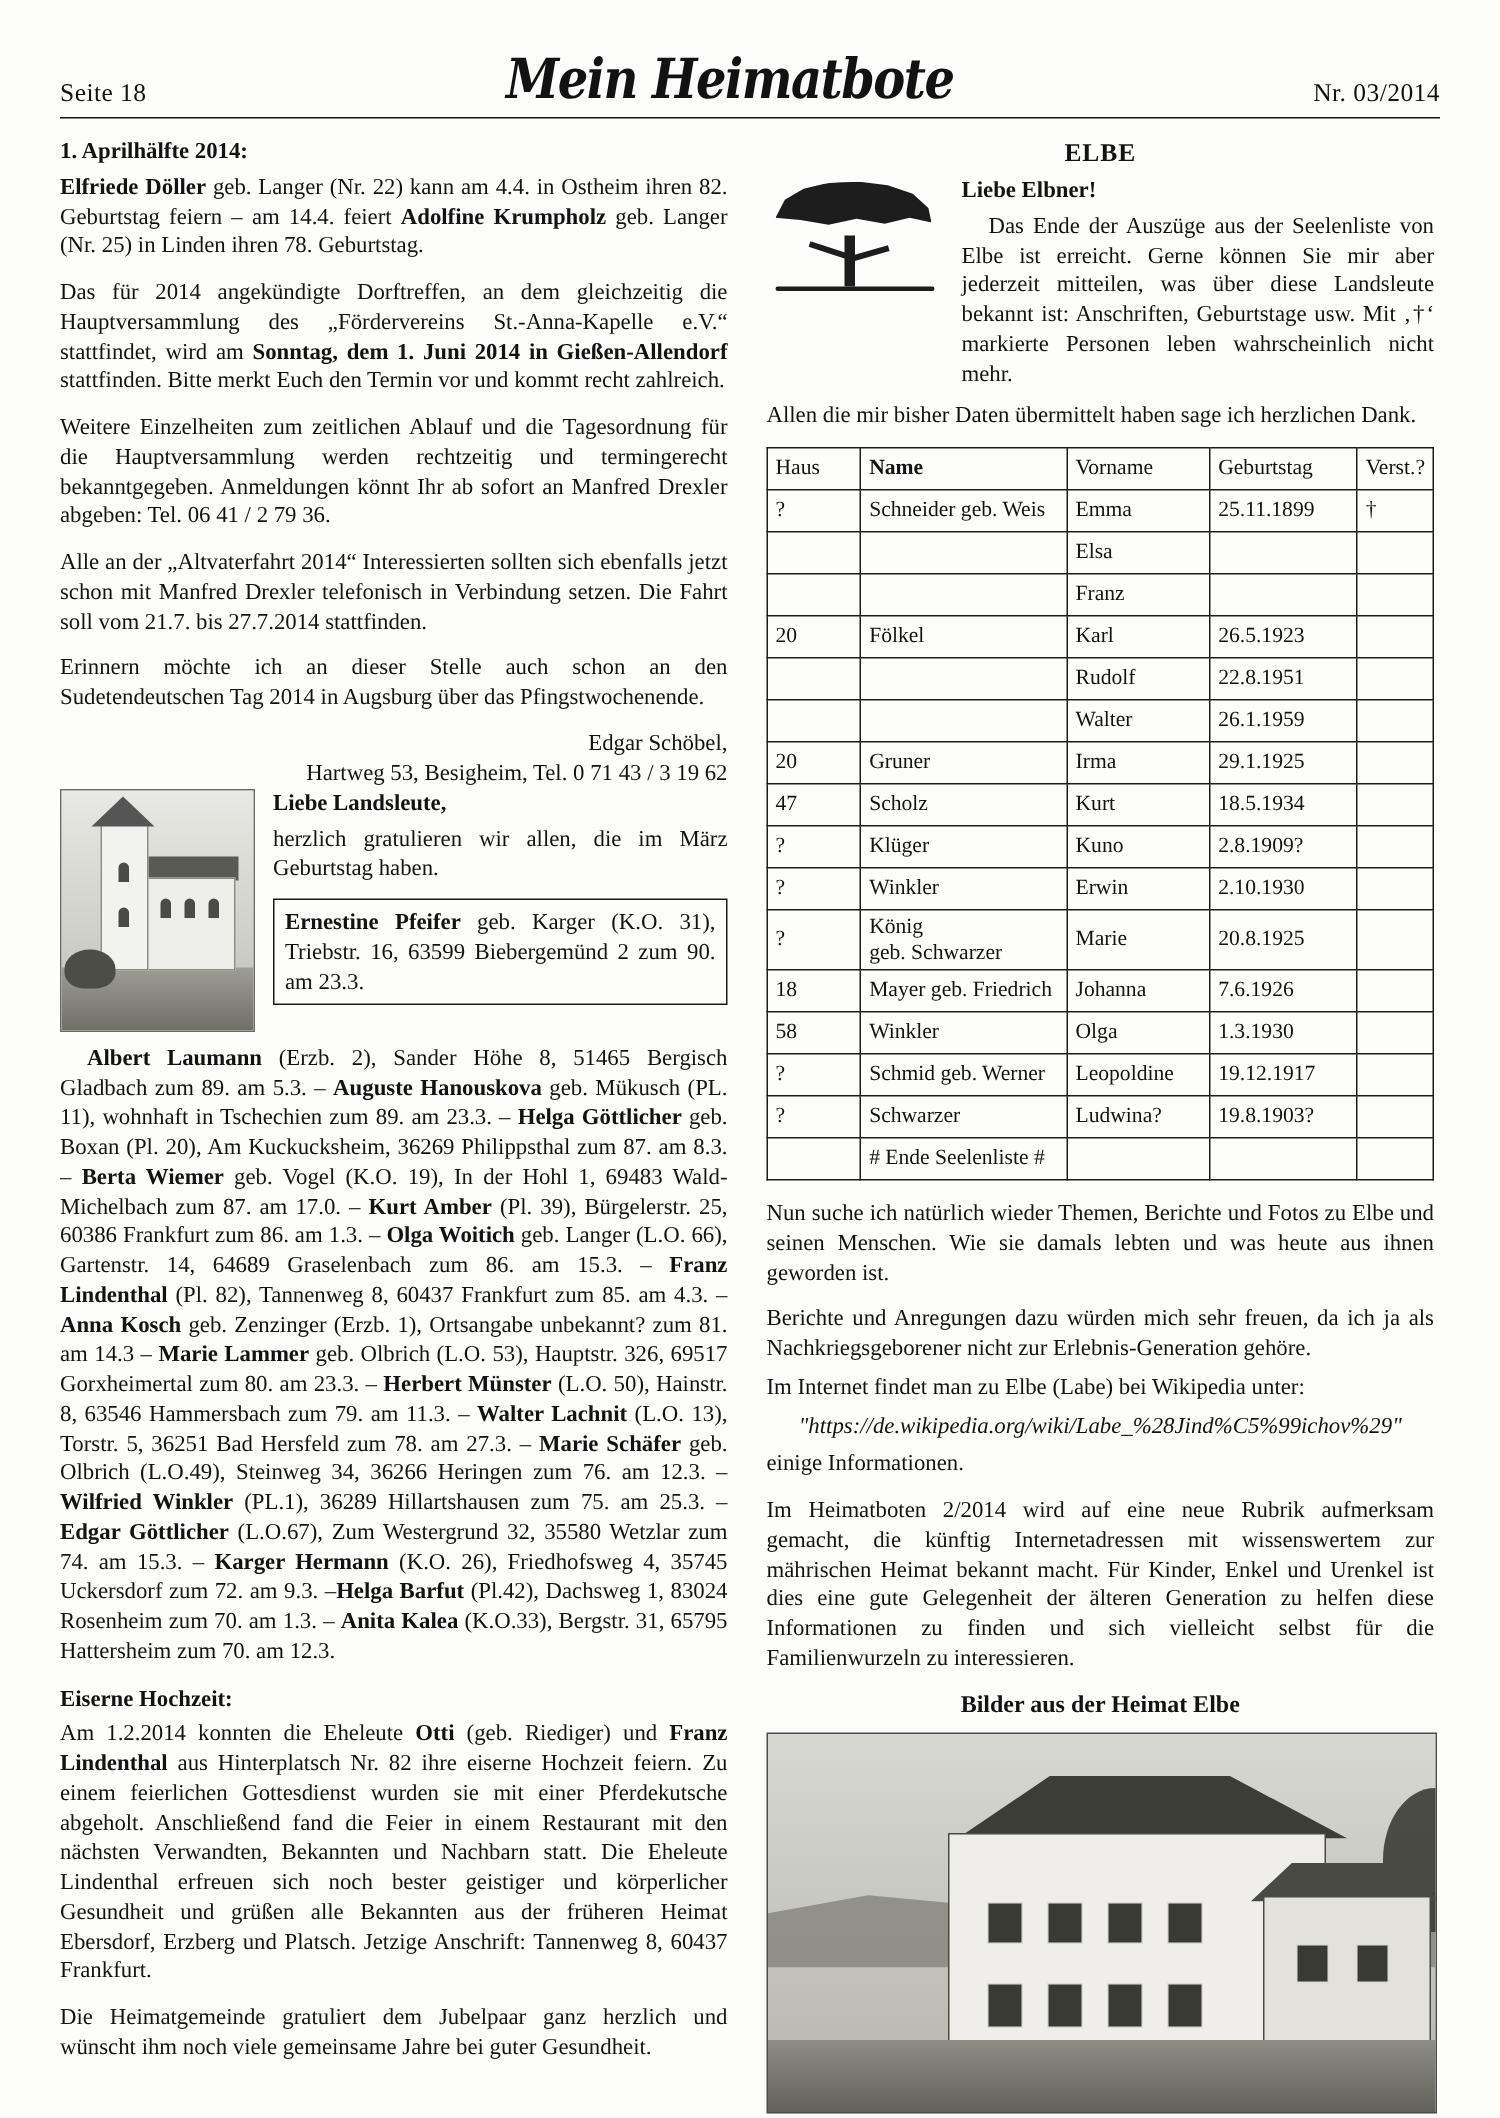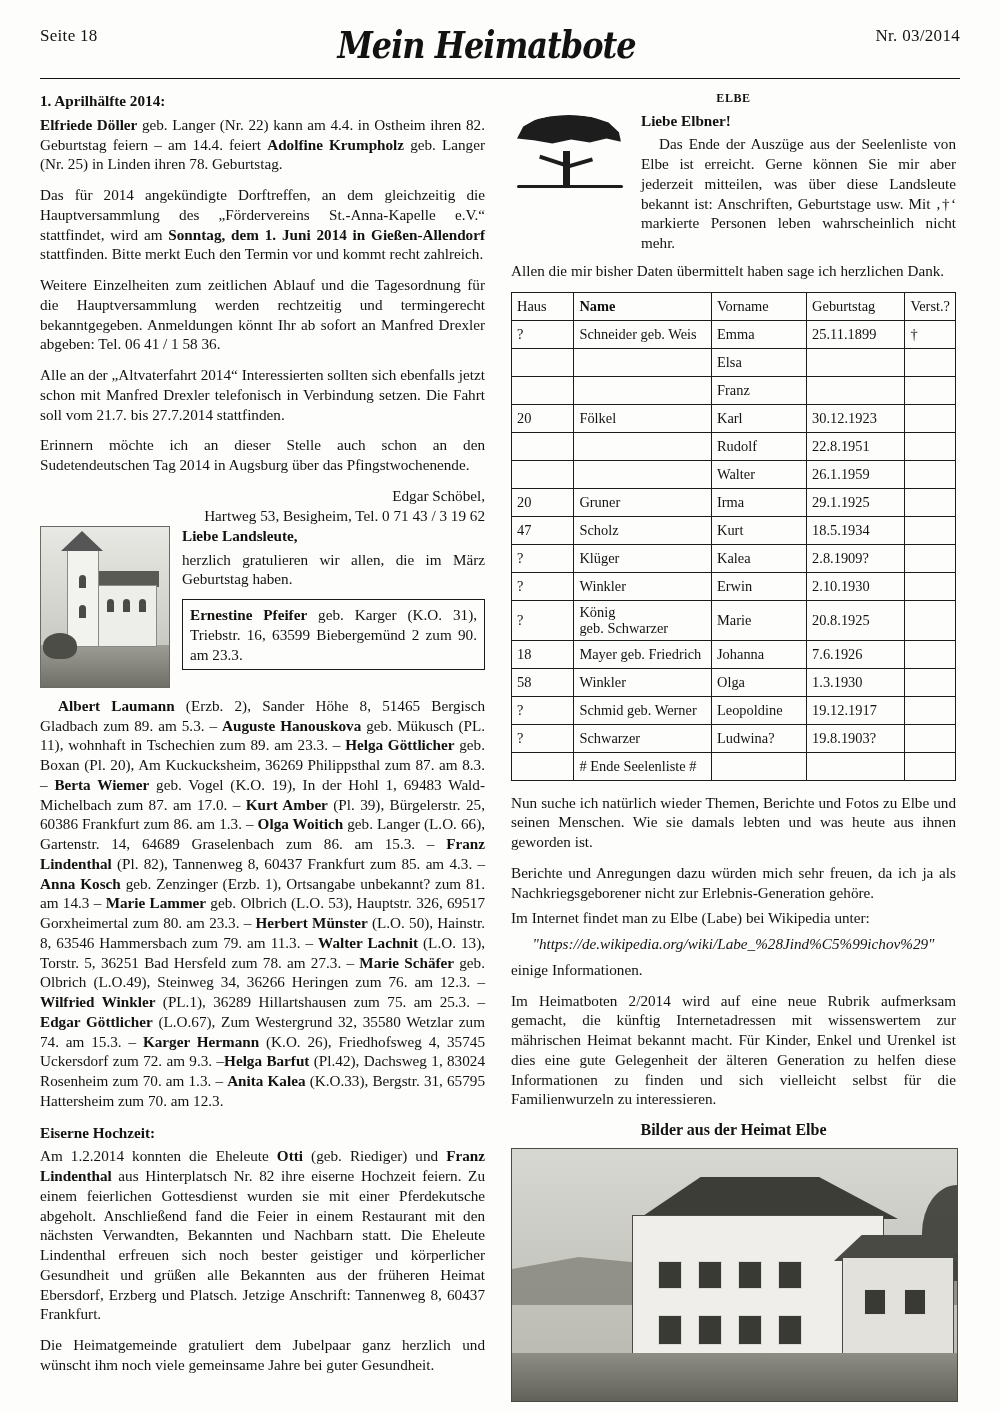--- a/index.html
+++ b/index.html
@@ -14,21 +14,21 @@
     background: #fdfdfb;
     font-family: "Liberation Serif", serif;
     color: #121212;
     overflow: hidden;
     box-sizing: border-box;
     padding: 26px 40px 10px 40px;
   }
   
   .masthead {
     display: flex;
-    align-items: flex-start;
+    align-items: flex-end;
     justify-content: space-between;
     border-bottom: 0;
     height: 46px;
   }
   .masthead .pagenum,
   .masthead .issue {
     font-size: 17px;
     letter-spacing: .3px;
   }
   .masthead .title {
@@ -304,21 +304,21 @@
       <div class="heading-l">1. Aprilhälfte 2014:</div>
 
       <p>
         <b>Elfriede Döller</b><span> geb. Langer (Nr. 22) kann am 4.4. in Ostheim ihren 82. Geburtstag feiern – am 14.4. feiert </span><b>Adolfine Krumpholz</b><span> geb. Langer (Nr. 25) in Linden ihren 78. Geburtstag.</span>
       </p>
 
       <p>
         <span>Das für 2014 angekündigte Dorftreffen, an dem gleichzeitig die Hauptversammlung des „Fördervereins St.-Anna-Kapelle e.V.“ stattfindet, wird am </span><b>Sonntag, dem 1. Juni 2014 in Gießen-Allendorf</b><span> stattfinden. Bitte merkt Euch den Termin vor und kommt recht zahlreich.</span>
       </p>
 
-      <p>Weitere Einzelheiten zum zeitlichen Ablauf und die Tagesordnung für die Hauptversammlung werden rechtzeitig und termingerecht bekanntgegeben. Anmeldungen könnt Ihr ab sofort an Manfred Drexler abgeben: Tel. 06 41 / 1 58 36.</p>
+      <p>Weitere Einzelheiten zum zeitlichen Ablauf und die Tagesordnung für die Hauptversammlung werden rechtzeitig und termingerecht bekanntgegeben. Anmeldungen könnt Ihr ab sofort an Manfred Drexler abgeben: Tel. 06 41 / 2 79 36.</p>
       <p>Alle an der „Altvaterfahrt 2014“ Interessierten sollten sich ebenfalls jetzt schon mit Manfred Drexler telefonisch in Verbindung setzen. Die Fahrt soll vom 21.7. bis 27.7.2014 stattfinden.</p>
       <p>Erinnern möchte ich an dieser Stelle auch schon an den Sudetendeutschen Tag 2014 in Augsburg über das Pfingstwochenende.</p>
 
       <div class="sig">
         <div>Edgar Schöbel,</div>
         <div>Hartweg 53, Besigheim, Tel. 0 71 43 / 3 19 62</div>
       </div>
 
 
       <div class="church-wrap">
@@ -351,21 +351,21 @@
 
       <div class="heading-l" style="margin-top:12px;">Eiserne Hochzeit:</div>
 
       <p><span id="p6">Am 1.2.2014 konnten die Eheleute <b>Otti</b> (geb. Riediger) und <b>Franz Lindenthal</b> aus Hinterplatsch Nr. 82 ihre eiserne Hochzeit feiern. Zu einem feierlichen Gottesdienst wurden sie mit einer Pferdekutsche abgeholt. Anschließend fand die Feier in einem Restaurant mit den nächsten Verwandten, Bekannten und Nachbarn statt. Die Eheleute Lindenthal erfreuen sich noch bester geistiger und körperlicher Gesundheit und grüßen alle Bekannten aus der früheren Heimat Ebersdorf, Erzberg und Platsch. Jetzige Anschrift: Tannenweg 8, 60437 Frankfurt.</span></p>
       <p class="tight">Die Heimatgemeinde gratuliert dem Jubelpaar ganz herzlich und wünscht ihm noch viele gemeinsame Jahre bei guter Gesundheit.</p>
 
     </div>
 
     <div class="col">
 
-      <div class="center" style="font-weight:bold;font-size:12px;letter-spacing:.6px;margin-bottom:4px;">ELBE</div>
+      <div class="center" style="font-weight:bold;font-size:17px;letter-spacing:.6px;margin-bottom:4px;">ELBE</div>
 
       <div class="elbe-top">
         <div class="tree">
           <div class="canopy"></div>
           <div class="br1"></div>
           <div class="br2"></div>
           <div class="trunk"></div>
           <div class="grnd"></div>
         </div>
         <div style="flex:1;">
@@ -405,21 +405,21 @@
               <td></td>
               <td></td>
               <td>Franz</td>
               <td></td>
               <td></td>
             </tr>
             <tr>
               <td>20</td>
               <td>Fölkel</td>
               <td>Karl</td>
-              <td>30.12.1923</td>
+              <td>26.5.1923</td>
               <td></td>
             </tr>
             <tr>
               <td></td>
               <td></td>
               <td>Rudolf</td>
               <td>22.8.1951</td>
               <td></td>
             </tr>
             <tr>
@@ -439,21 +439,21 @@
             <tr>
               <td>47</td>
               <td>Scholz</td>
               <td>Kurt</td>
               <td>18.5.1934</td>
               <td></td>
             </tr>
             <tr>
               <td>?</td>
               <td>Klüger</td>
-              <td>Kalea</td>
+              <td>Kuno</td>
               <td>2.8.1909?</td>
               <td></td>
             </tr>
             <tr>
               <td>?</td>
               <td>Winkler</td>
               <td>Erwin</td>
               <td>2.10.1930</td>
               <td></td>
             </tr>

